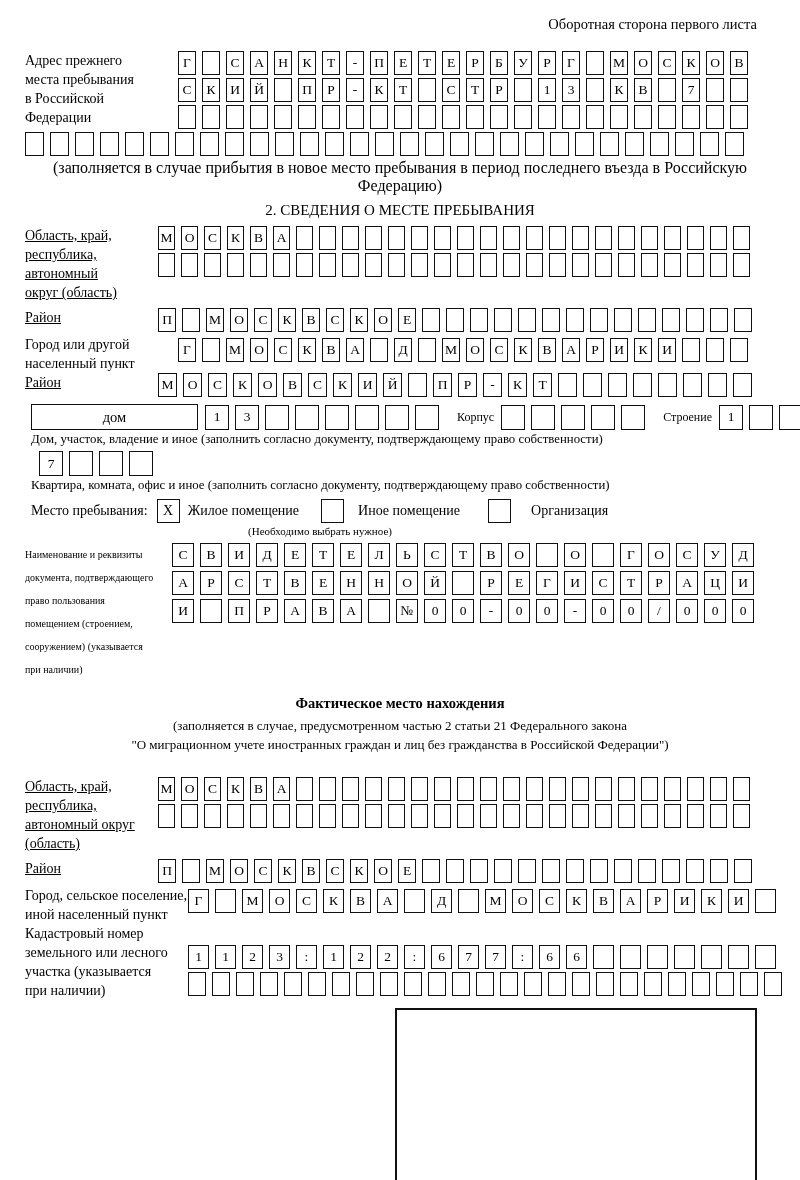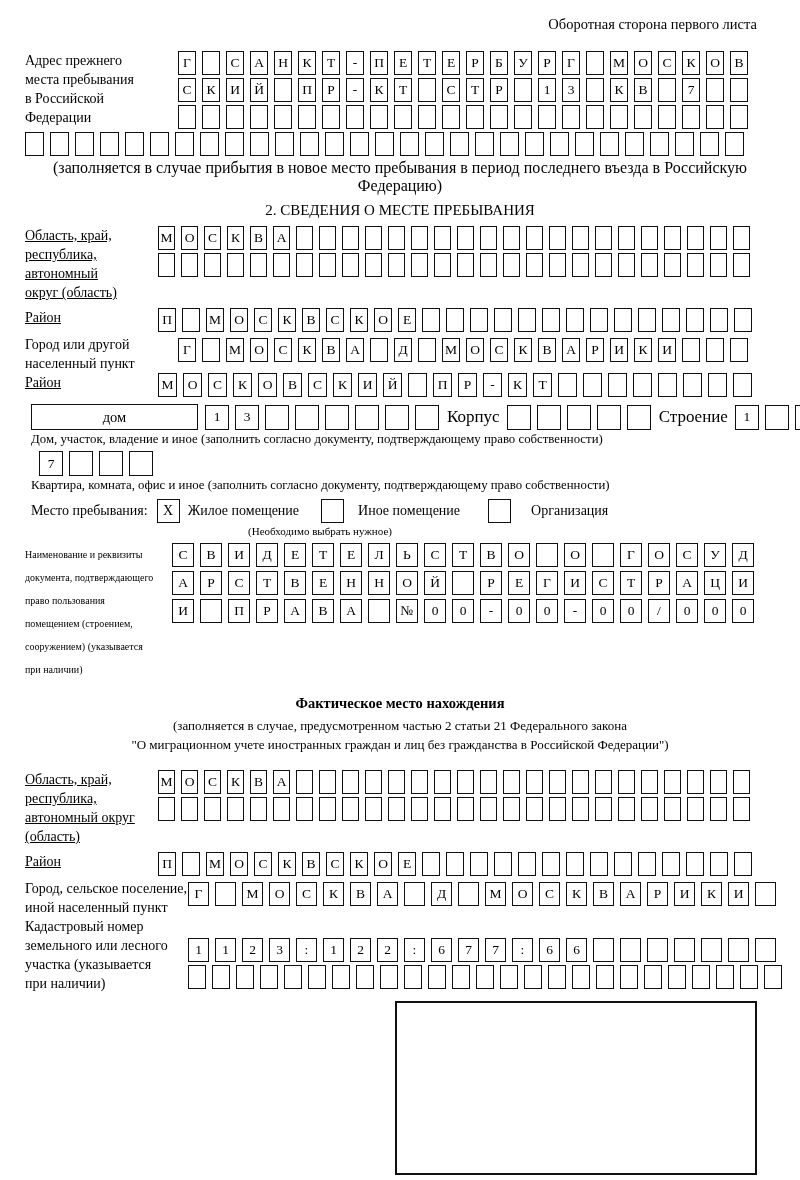--- a/index.html
+++ b/index.html
@@ -27,29 +27,29 @@
   .cw22 .cb{width:22px;}
   .cw24 .cb{width:24px;height:25px;}
   .caption{font-size:16px;text-align:center;margin:3px 0 0 0;}
   .caption-left{font-size:12.8px;margin:2px 0 4px 6px;}
   .sec-title{font-size:15px;font-weight:normal;text-align:center;margin:7px 0 7px 0;}
   .typebox{
     box-sizing:border-box;border:1.6px solid #111;height:26px;
     display:flex;align-items:center;justify-content:center;font-size:14.5px;flex:0 0 auto;
   }
   .houserow{display:flex;align-items:center;margin:4px 0 1px 6px;}
-  .inlbl{font-size:17px;margin:0 7px 0 8px;flex:0 0 auto;}
+  .inlbl{font-size:12px;margin:0 7px 0 18px;flex:0 0 auto;}
   .stayrow{display:flex;align-items:center;font-size:14px;margin:6px 0 0 6px;}
   .chk{
     box-sizing:border-box;width:23px;height:24px;border:1.6px solid #111;
     display:flex;align-items:center;justify-content:center;font-size:14px;flex:0 0 auto;
   }
   .hint{font-size:11px;text-align:center;width:330px;margin:2px 0 4px 130px;}
   .subhead{font-size:14.5px;font-weight:bold;text-align:center;margin:14px 0 4px 0;}
-  .subcap{font-size:13px;text-align:center;line-height:19px;margin-bottom:16px;}
+  .subcap{font-size:13px;text-align:center;line-height:19px;margin-bottom:23px;}
   .bigbox{
     box-sizing:border-box;width:362px;height:174px;border:2px solid #111;
     margin:8px 0 6px 370px;background:#fff;
   }
   .mt6{margin-top:6px;} .gap4{height:4px;}
 </style>
 </head>
 <body>
 
 <div class="sheet">

